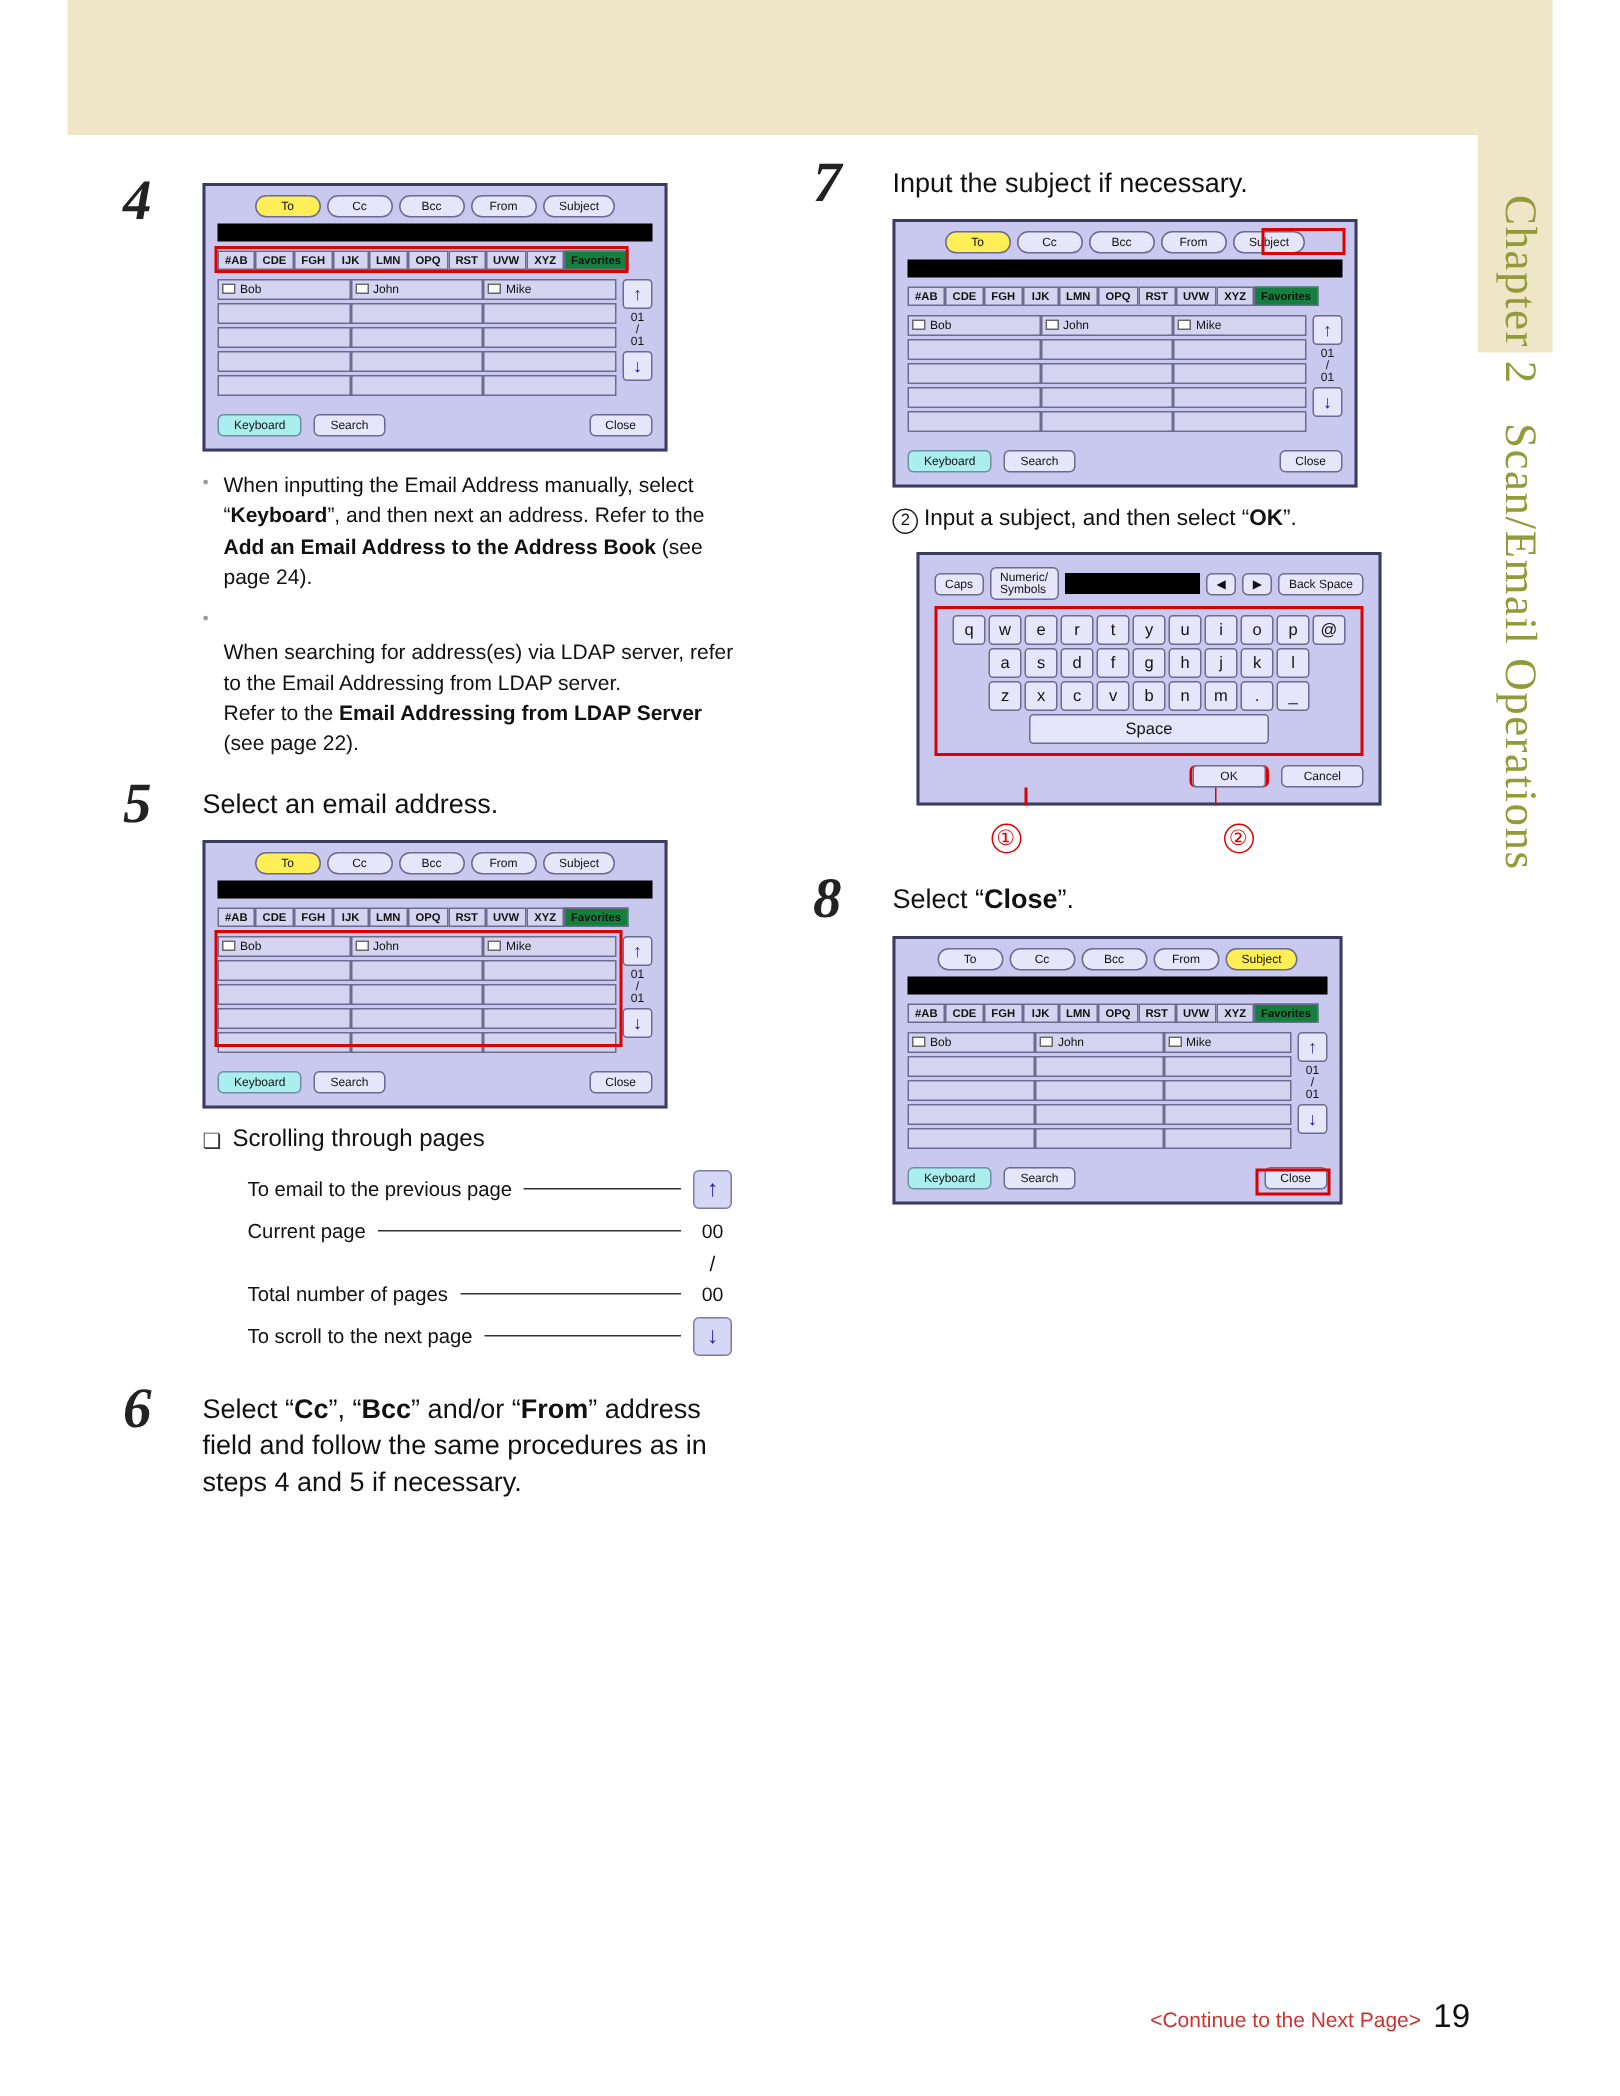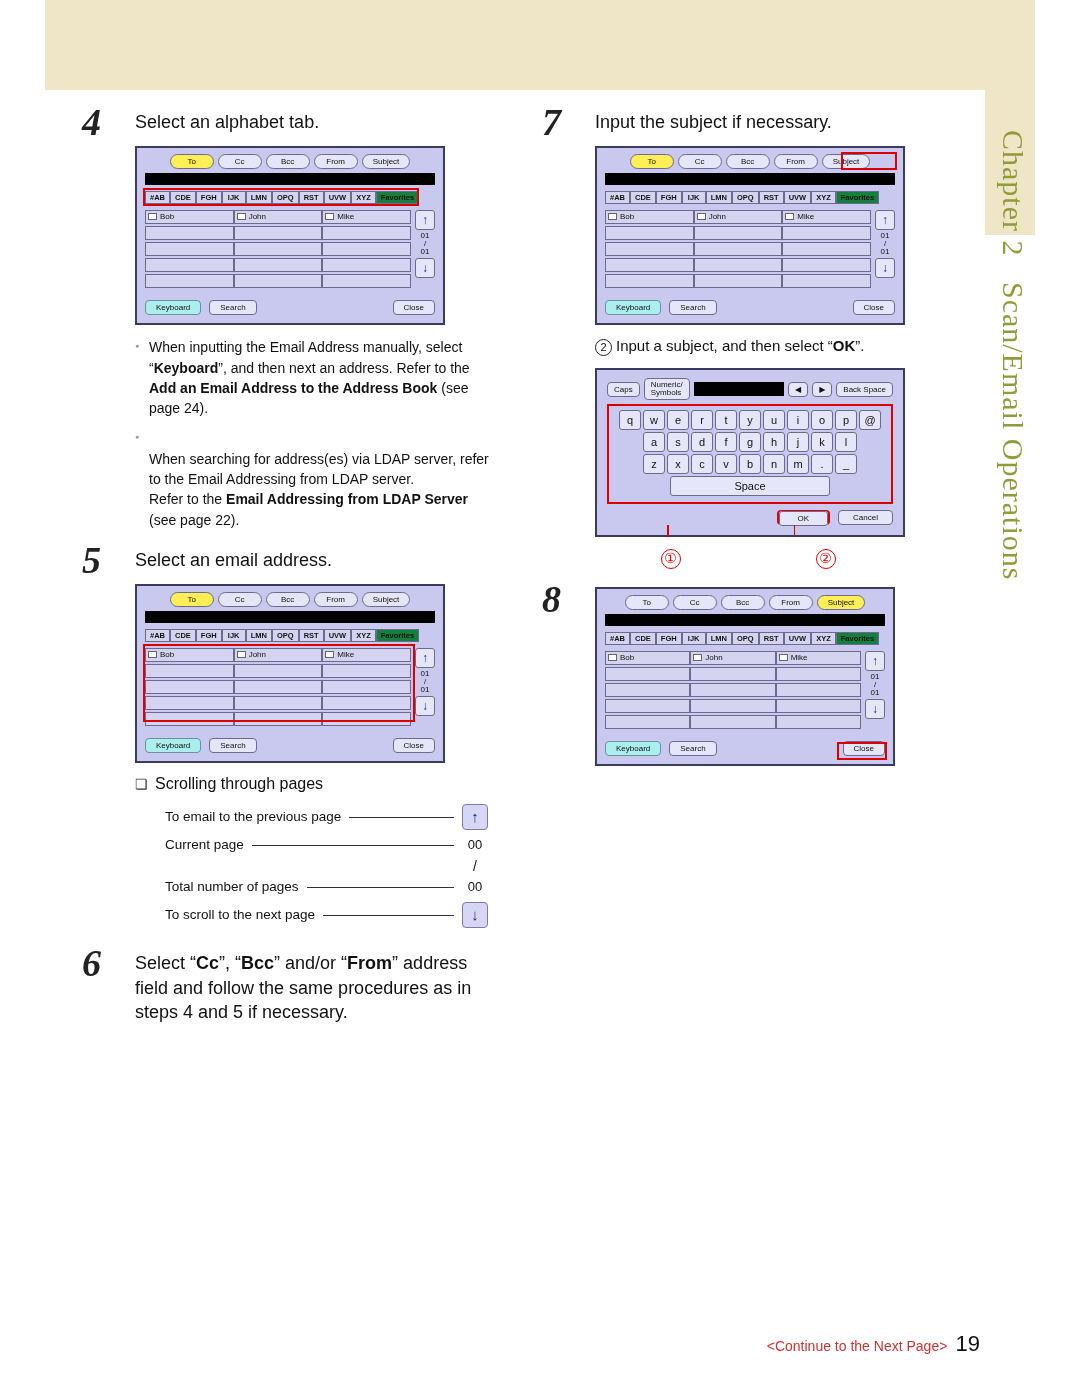--- a/index.html
+++ b/index.html
@@ -85,21 +85,21 @@
   .scroll-legend .sbtn2 {
     width: 26px; height: 26px; background:#d6d6f5; border:1px solid #7b7ba5; border-radius:4px;
     display:flex; align-items:center; justify-content:center; font-size:15px; color:#22a;
   }
   .scroll-legend .pnum { font-size: 13px; }
   .circnum { display:inline-block; width:17px; height:17px; border:1.2px solid #222; border-radius:50%;
     font-size:11px; line-height:15px; text-align:center; margin-right:4px; }
   .circnum.red { border-color:#d00; color:#d00; font-size:14px; line-height:17px; width:20px; height:20px;}
   .keyboard-shot {
     border: 2px solid #3b3b60; background: #c9c9f0;
-    margin: 12px 0; padding: 8px 10px 10px 10px; font-size:10px; position:relative;
+    margin: 12px 16px; padding: 8px 10px 10px 10px; font-size:10px; position:relative;
   }
   .kb-top { display:flex; gap:4px; margin-bottom:4px; align-items:center;}
   .kb-btn { background:#e6e6fa; border:1px solid #6b6b90; border-radius:4px; padding:2px 6px; font-size:8px;}
   .kb-disp { flex:1; height:14px; background:#000; }
   .kb-rows { border:2px solid #d00; padding:4px; }
   .kb-row { display:flex; gap:2px; justify-content:center; margin-bottom:2px;}
   .key { width:22px; height:20px; background:#e6e6fa; border:1px solid #6b6b90; border-radius:3px;
     font-size:11px; display:flex; align-items:center; justify-content:center;}
   .key.wide { width: 160px; }
   .kb-bot { display:flex; gap:8px; justify-content:flex-end; margin-top:6px;}
@@ -119,21 +119,20 @@
   <span>Chapter 2</span>&nbsp;&nbsp;
   <span>Scan/Email Operations</span>
 </div>
 
 <div class="content">
 
   <div class="col">
 
     <div class="step">
       <div class="step-num">4</div>
-      <div class="step-text">Select an alphabet tab.</div>
 
       <div class="screenshot" style="width:310px;">
         <div class="tabs1">
           <div class="tab active">To</div>
           <div class="tab">Cc</div>
           <div class="tab">Bcc</div>
           <div class="tab">From</div>
           <div class="tab">Subject</div>
         </div>
         <div class="titlebar"></div>
@@ -454,20 +453,23 @@
       </div>
       <div class="kb-callouts" style="width:310px;">
         <span class="circnum red">①</span>
         <span class="circnum red">②</span>
       </div>
 
     </div>
 
     <div class="step">
       <div class="step-num">8</div>
+      <div class="step-text">
+        <span>Select “</span><b>Close</b><span>”.</span>
+      </div>
 
       <div class="screenshot" style="width:300px;">
         <div class="tabs1">
           <div class="tab">To</div>
           <div class="tab">Cc</div>
           <div class="tab">Bcc</div>
           <div class="tab">From</div>
           <div class="tab active">Subject</div>
         </div>
         <div class="titlebar"></div>

